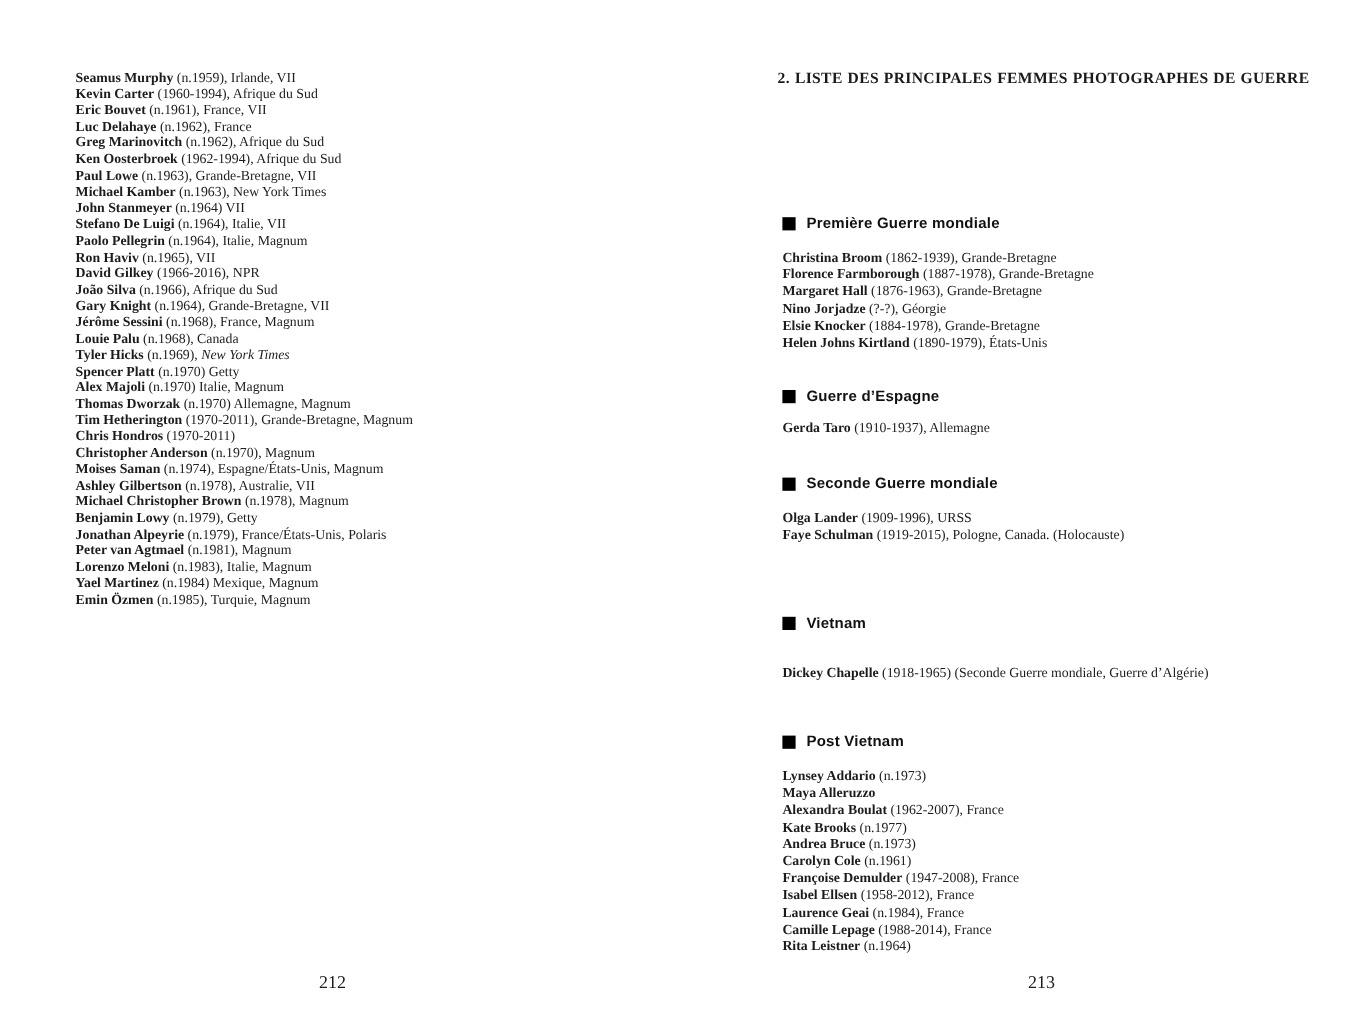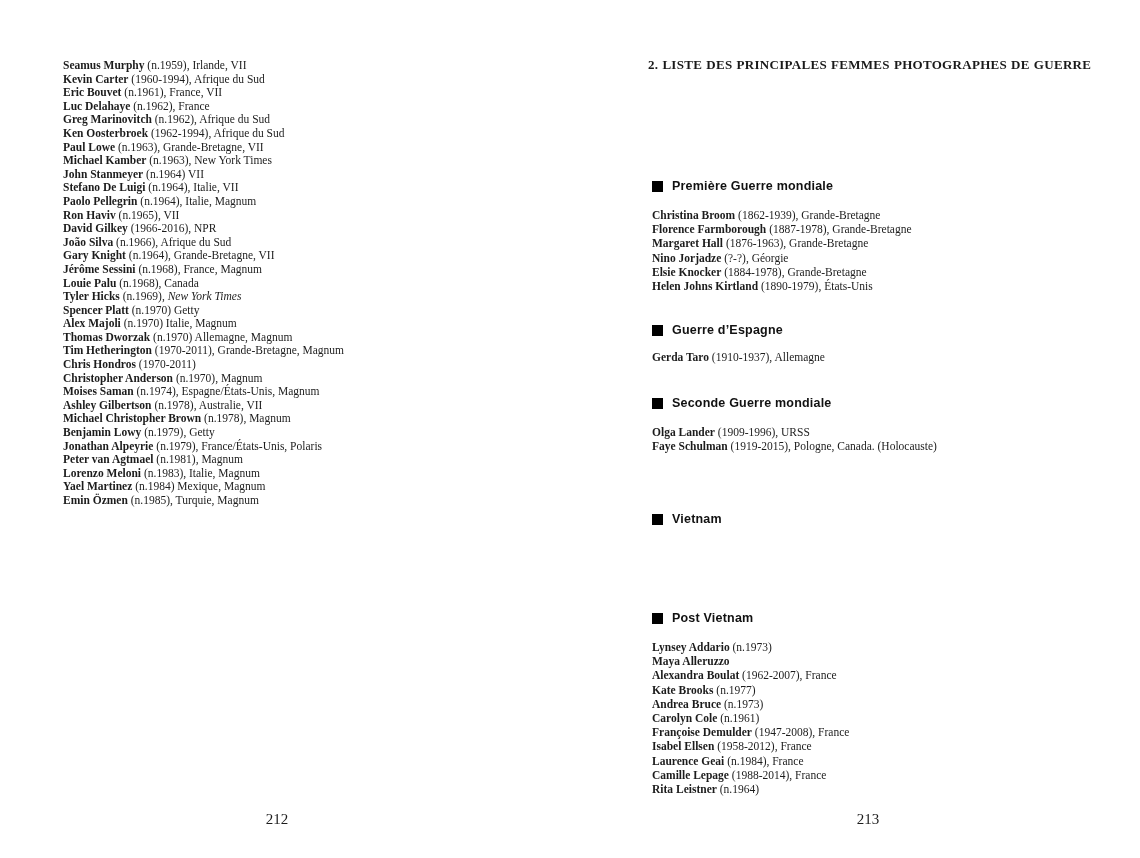--- a/index.html
+++ b/index.html
@@ -133,20 +133,21 @@
   <div class="abs name-list right-list" style="left:652px; top:425px;">
       <div class="entry"><span class="nm">Olga Lander</span><span> (1909-1996), URSS</span></div>
       <div class="entry"><span class="nm">Faye Schulman</span><span> (1919-2015), Pologne, Canada. (Holocauste)</span></div>
     </div>
 
   <div class="abs sec-heading" style="left:652px; top:512px;">
     <span class="sq"></span>
     <span>Vietnam</span>
   </div>
   <div class="abs name-list right-list" style="left:652px; top:554px;">
+      <div class="entry"><span class="nm">Dickey Chapelle</span><span> (1918-1965) (Seconde Guerre mondiale, Guerre d’Algérie)</span></div>
     </div>
 
   <div class="abs sec-heading" style="left:652px; top:611px;">
     <span class="sq"></span>
     <span>Post Vietnam</span>
   </div>
   <div class="abs name-list right-list" style="left:652px; top:640px;">
       <div class="entry"><span class="nm">Lynsey Addario</span><span> (n.1973)</span></div>
       <div class="entry"><span class="nm">Maya Alleruzzo</span></div>
       <div class="entry"><span class="nm">Alexandra Boulat</span><span> (1962-2007), France</span></div>

